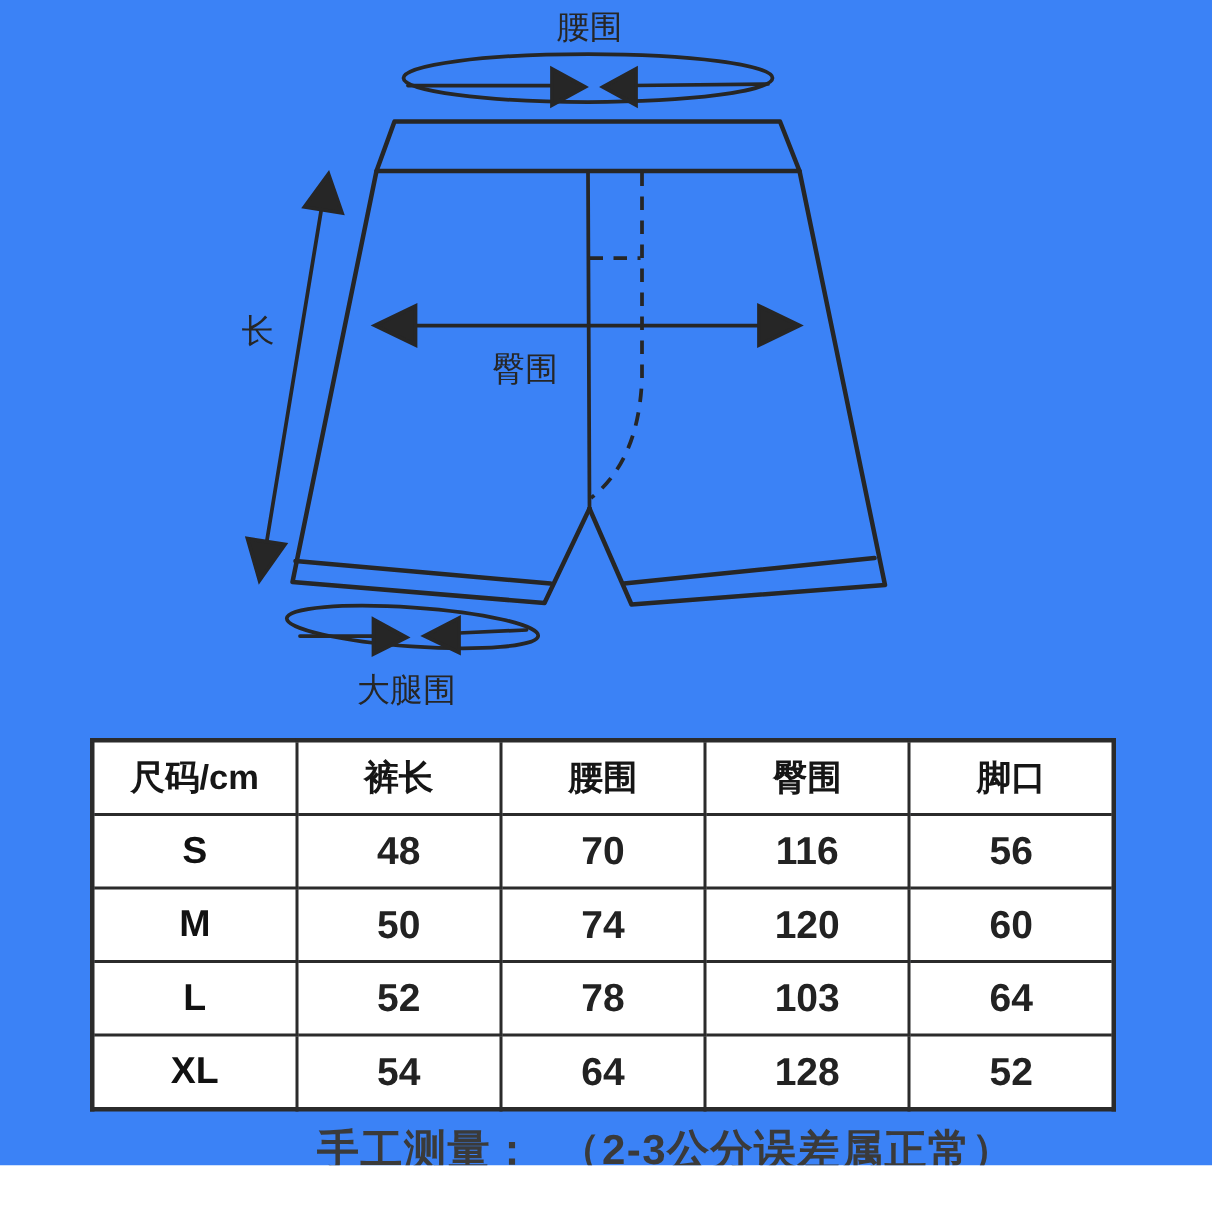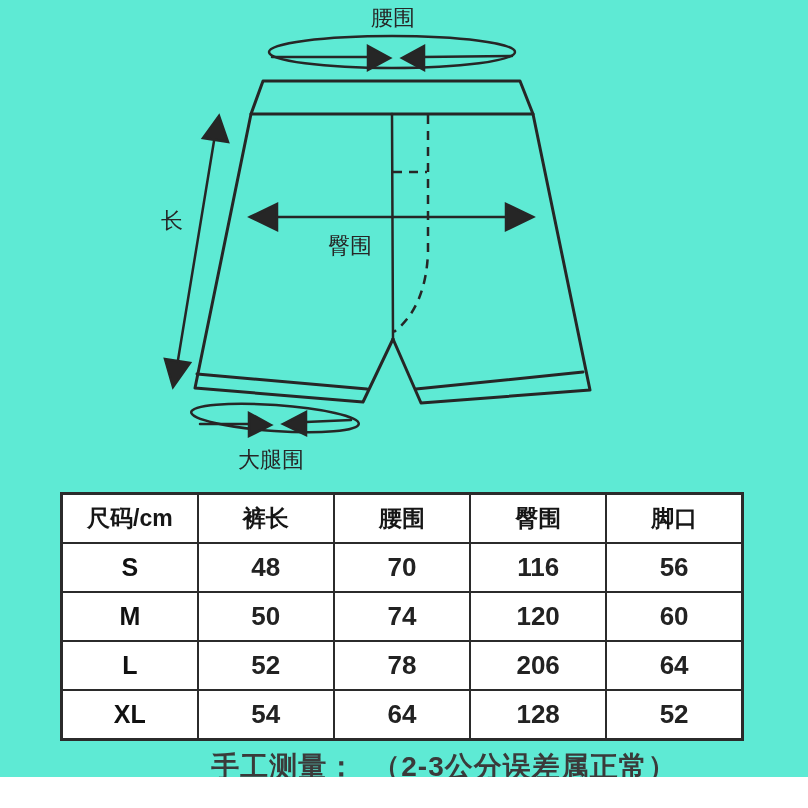--- a/index.html
+++ b/index.html
@@ -1,20 +1,20 @@
 <!DOCTYPE html>
 <html><head>
 <meta charset="utf-8">
 <style>
   html, body { margin: 0; padding: 0; background: #ffffff; }
   .page {
     position: relative;
     width: 808px;
     height: 777px;
-    background: #5eead4;
+    background: #3b82f6;
     font-family: "Liberation Sans", "DejaVu Sans", sans-serif;
     color: #1f1f1f;
     overflow: hidden;
   }
   svg.diagram { position: absolute; left: 0; top: 0; }
   svg text { font-family: "Liberation Sans", "DejaVu Sans", sans-serif; }
 
   table.size-table {
     position: absolute;
     left: 60px;
@@ -135,21 +135,21 @@
         <td class="size-col">M</td>
         <td>50</td>
         <td>74</td>
         <td>120</td>
         <td>60</td>
       </tr>
       <tr>
         <td class="size-col">L</td>
         <td>52</td>
         <td>78</td>
-        <td>206</td>
+        <td>103</td>
         <td>64</td>
       </tr>
       <tr>
         <td class="size-col">XL</td>
         <td>54</td>
         <td>64</td>
         <td>128</td>
         <td>52</td>
       </tr>
     </tbody>

